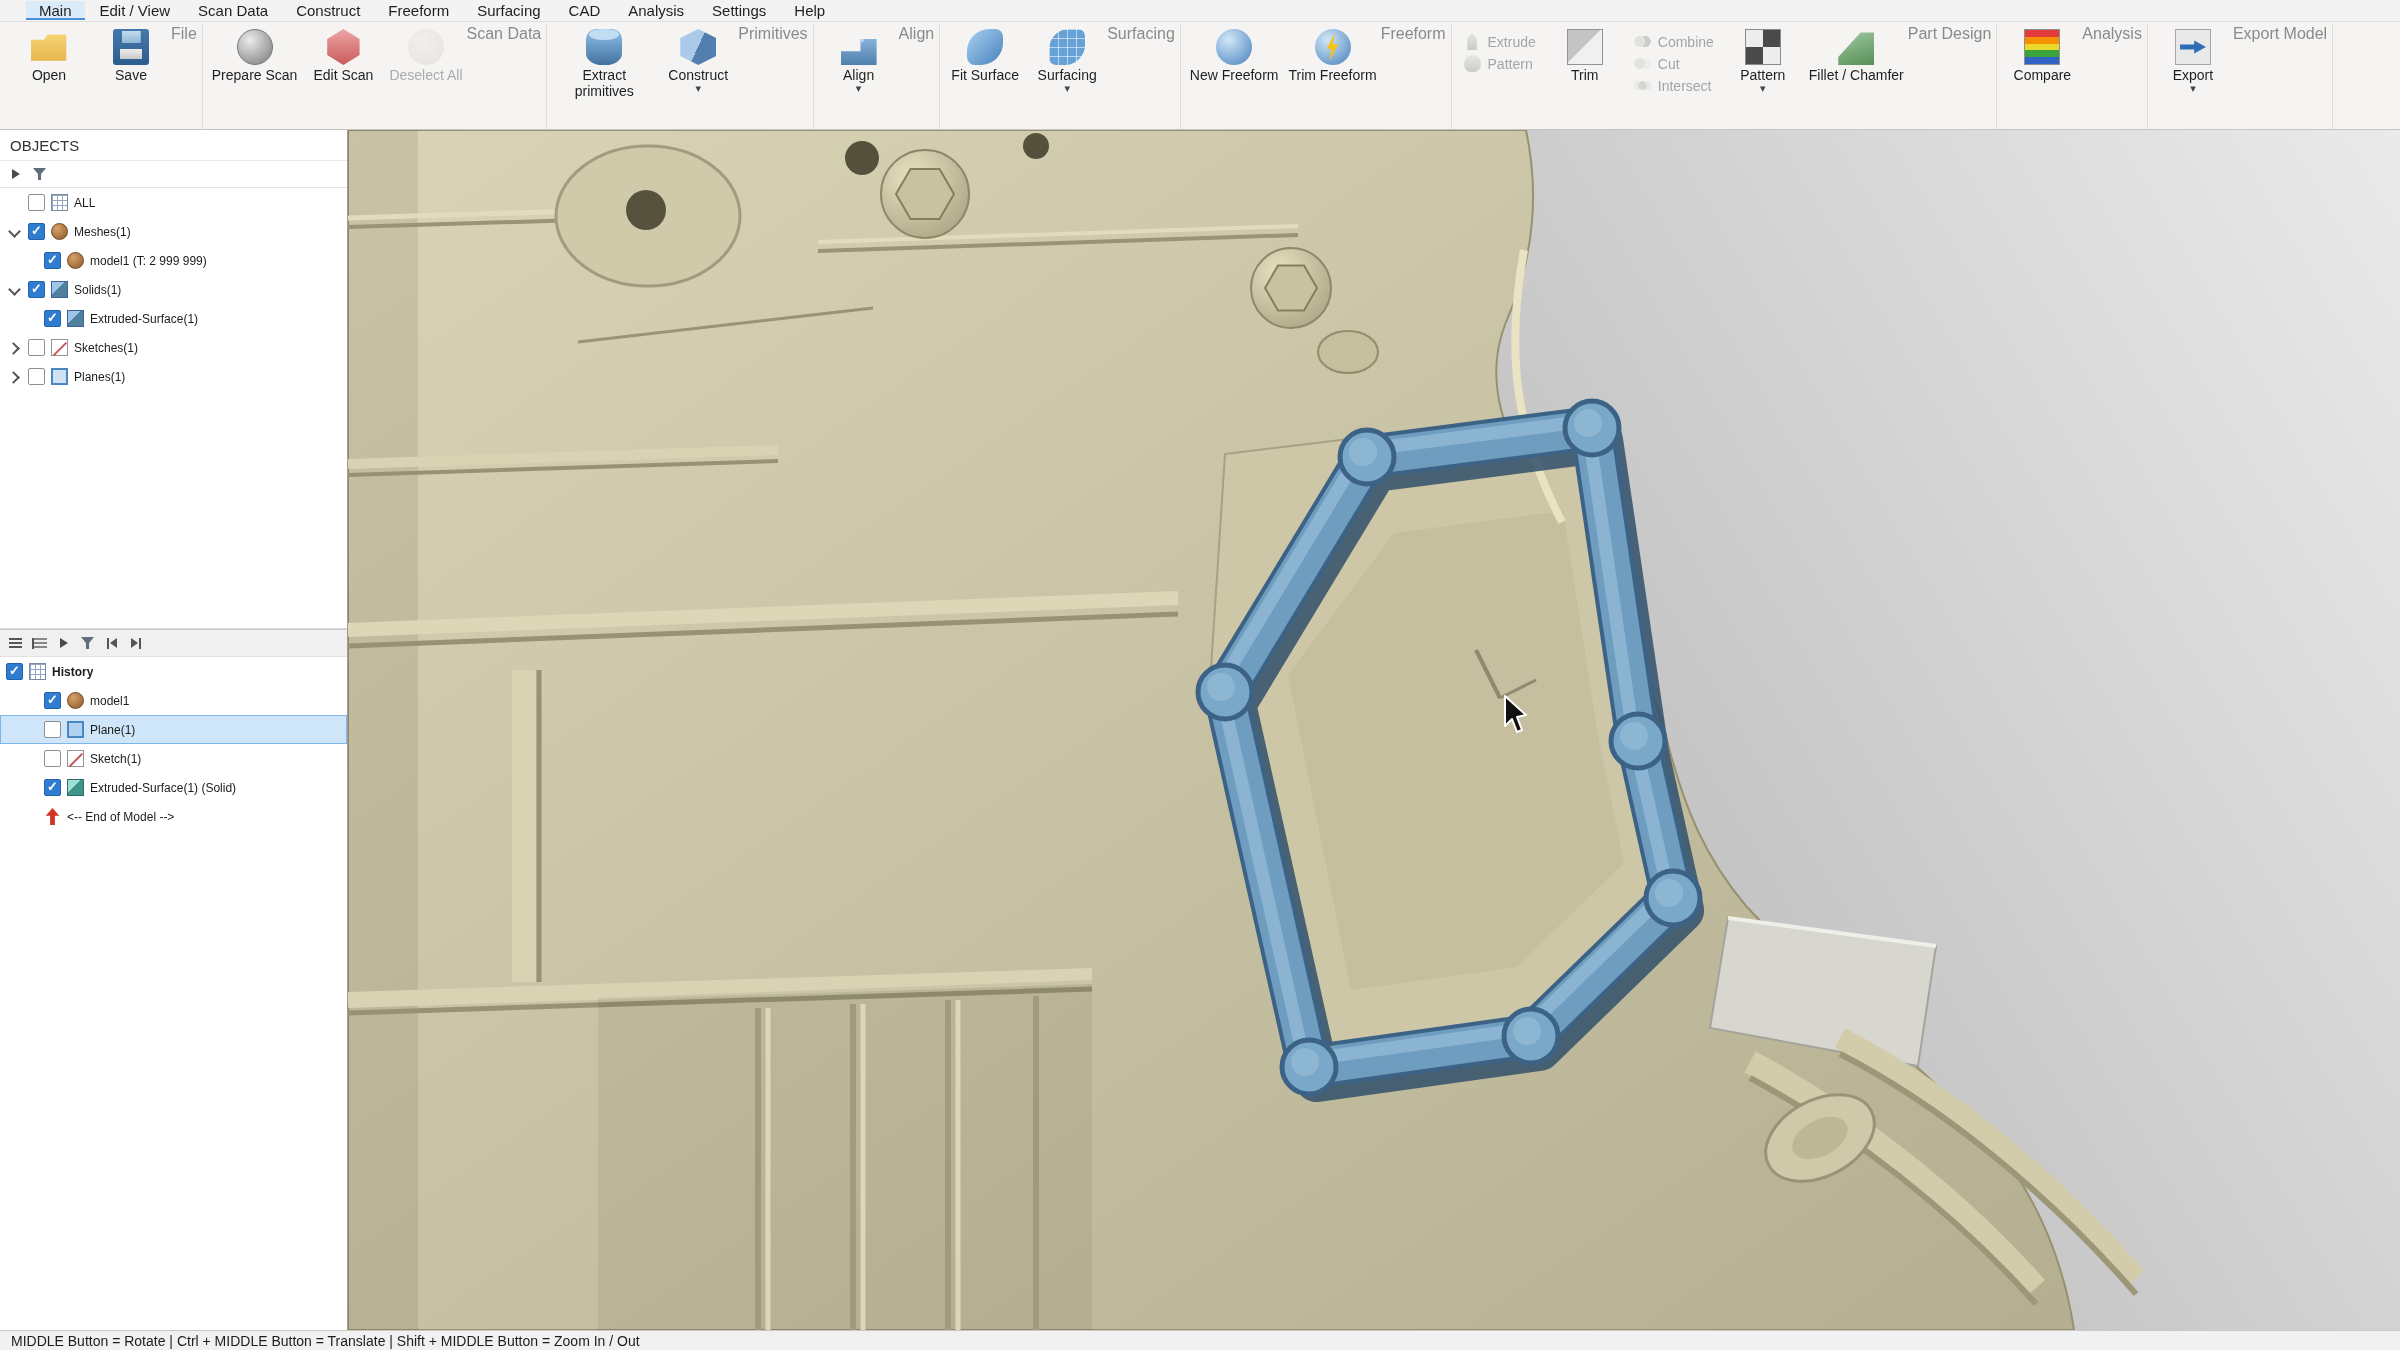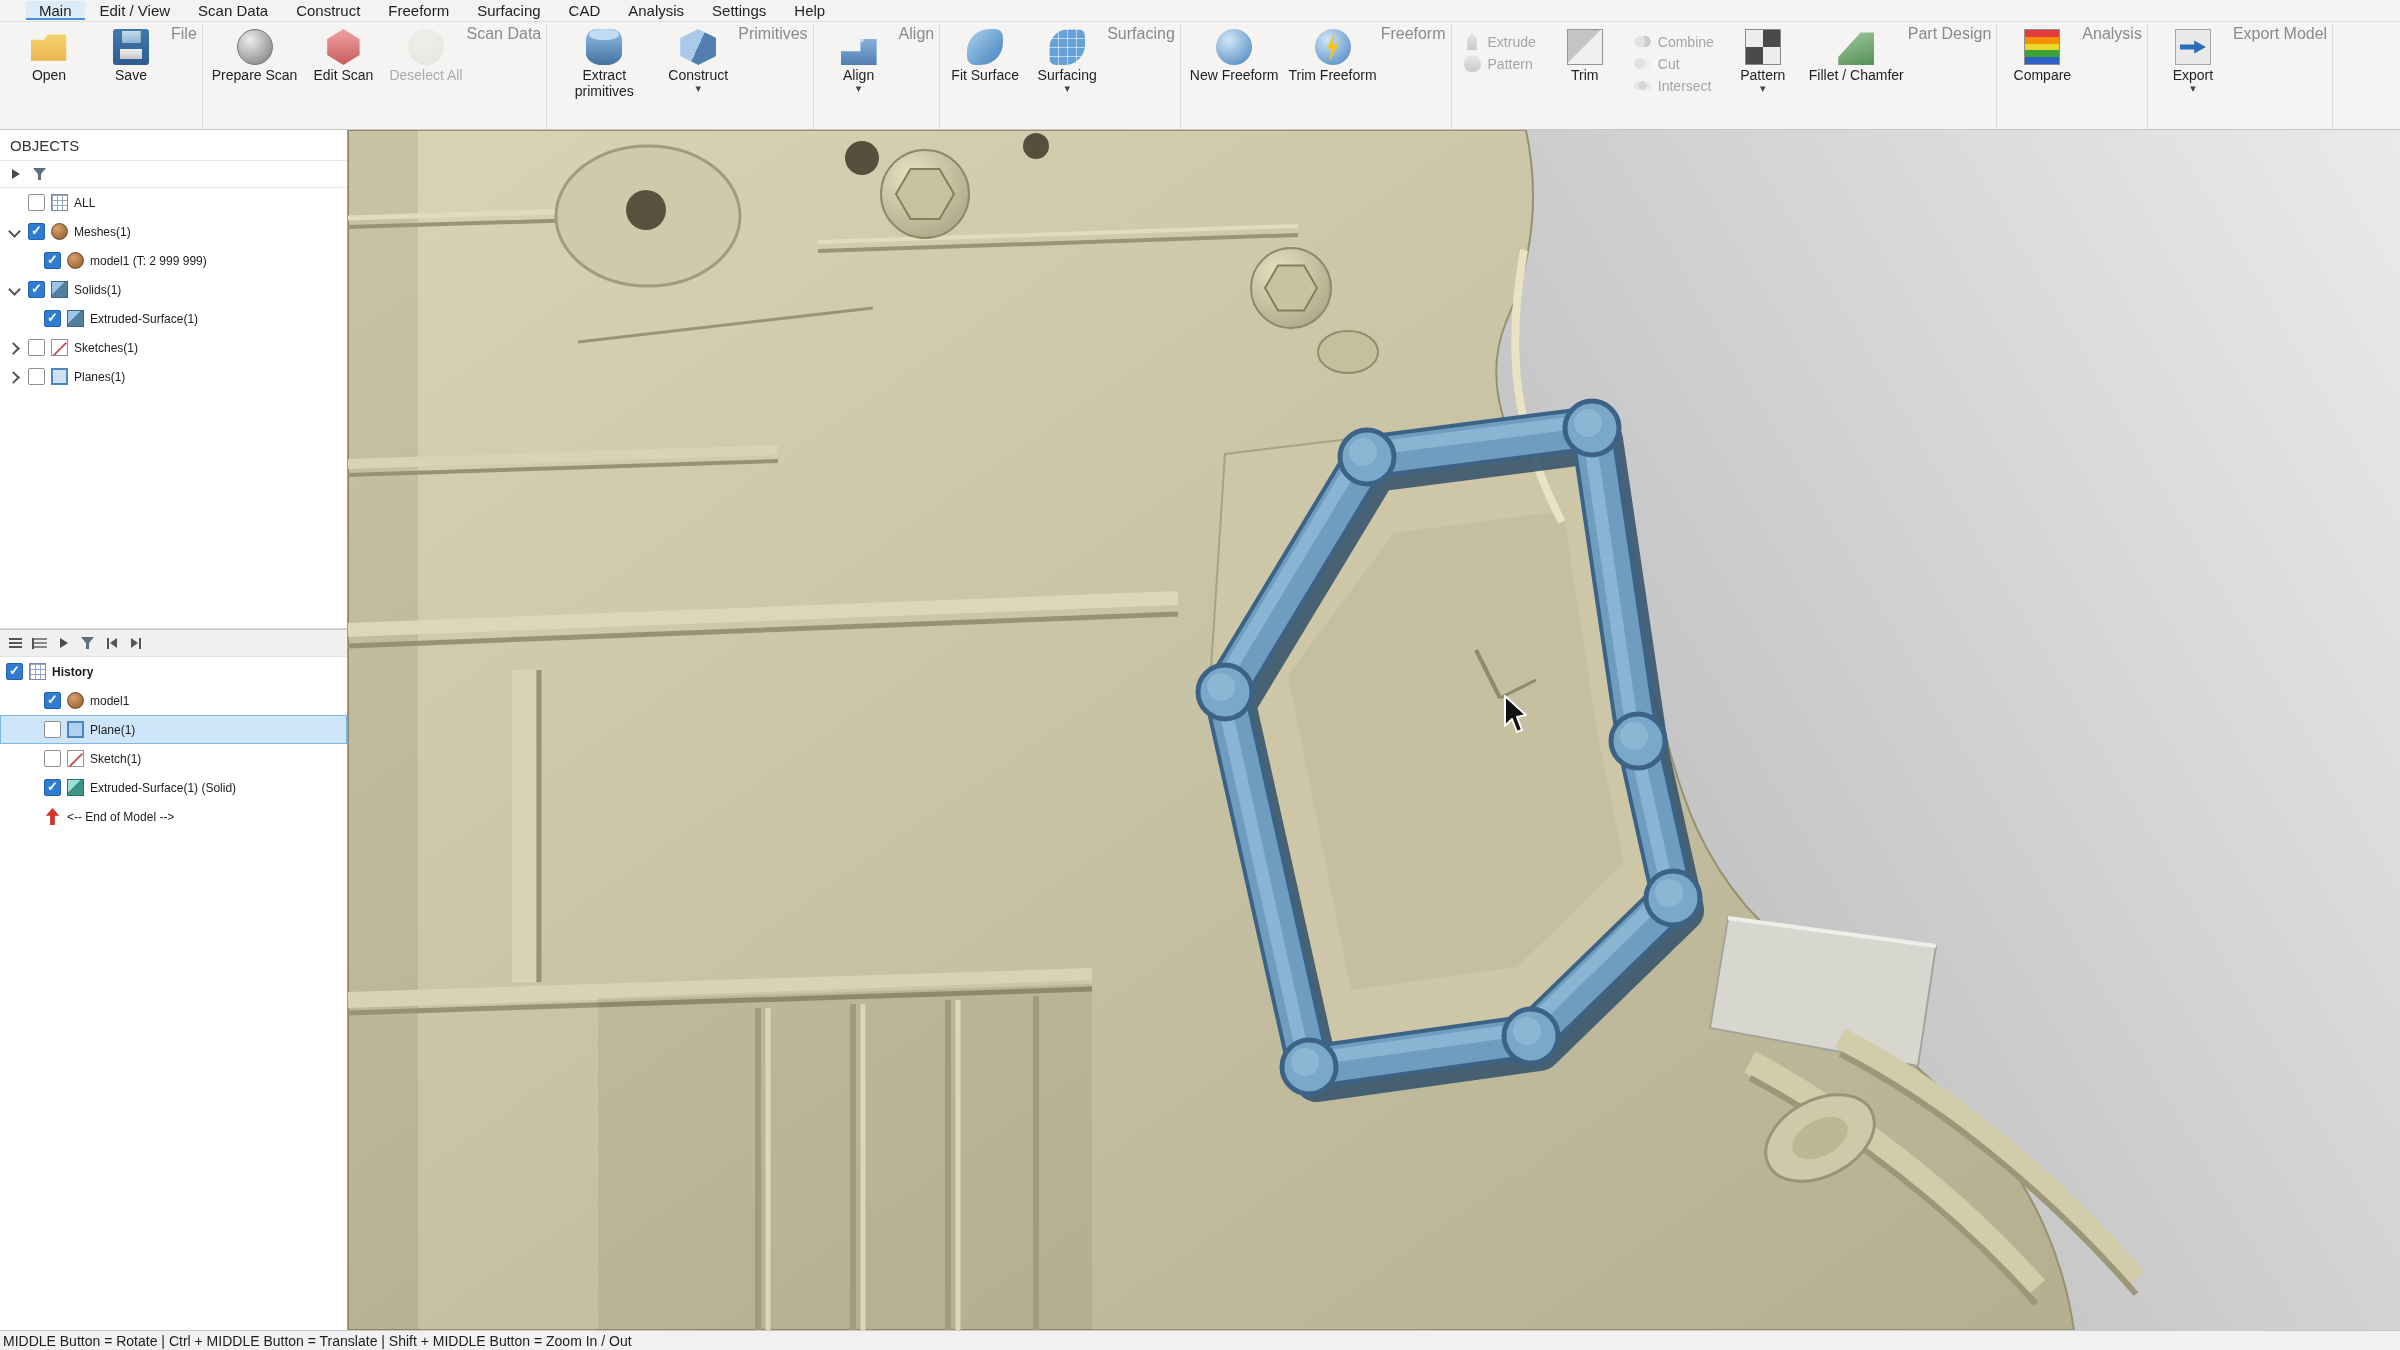--- a/index.html
+++ b/index.html
@@ -101,21 +101,21 @@
   .m-first::before{content:"";width:2px;height:11px;background:#555;margin-right:1px;}
   .m-first::after{content:"";border-right:7px solid #555;border-top:5px solid transparent;border-bottom:5px solid transparent;}
   .m-last::before{content:"";border-left:7px solid #555;border-top:5px solid transparent;border-bottom:5px solid transparent;}
   .m-last::after{content:"";width:2px;height:11px;background:#555;margin-left:1px;}
 
   
   .viewport{flex:1;position:relative;min-width:0;}
   .viewport svg{display:block;width:100%;height:100%;}
 
   
-  .statusbar{height:20px;background:#f1f1f1;border-top:1px solid #c8c8c8;display:flex;align-items:center;font-size:14px;color:#1d1d1d;padding-left:3px;}
+  .statusbar{height:20px;background:#f1f1f1;border-top:1px solid #c8c8c8;display:flex;align-items:center;font-size:14px;color:#1d1d1d;padding-left:11px;}
 </style>
 </head>
 <body>
 
 <div class="app">
 
   <div class="menubar">
     <span class="mitem active">Main</span>
     <span class="mitem">Edit / View</span>
     <span class="mitem">Scan Data</span>

